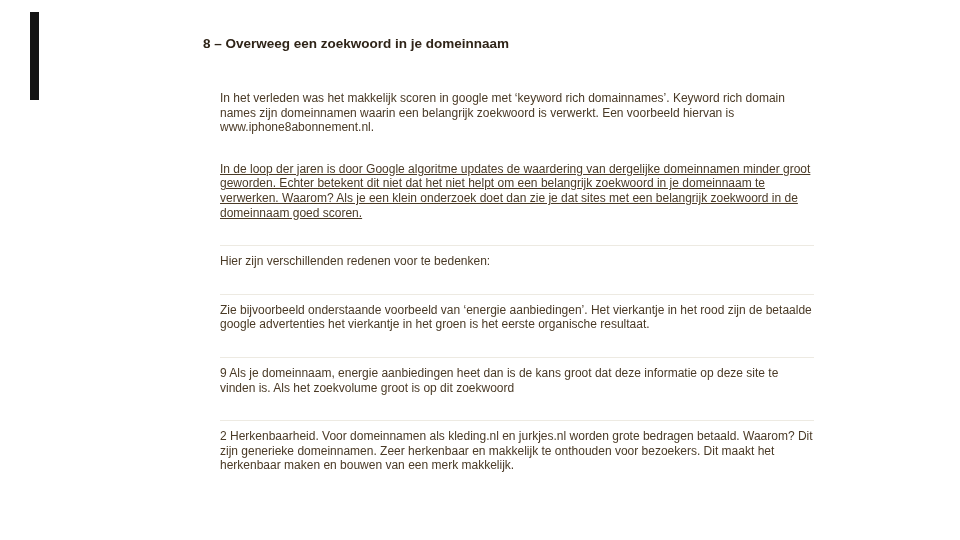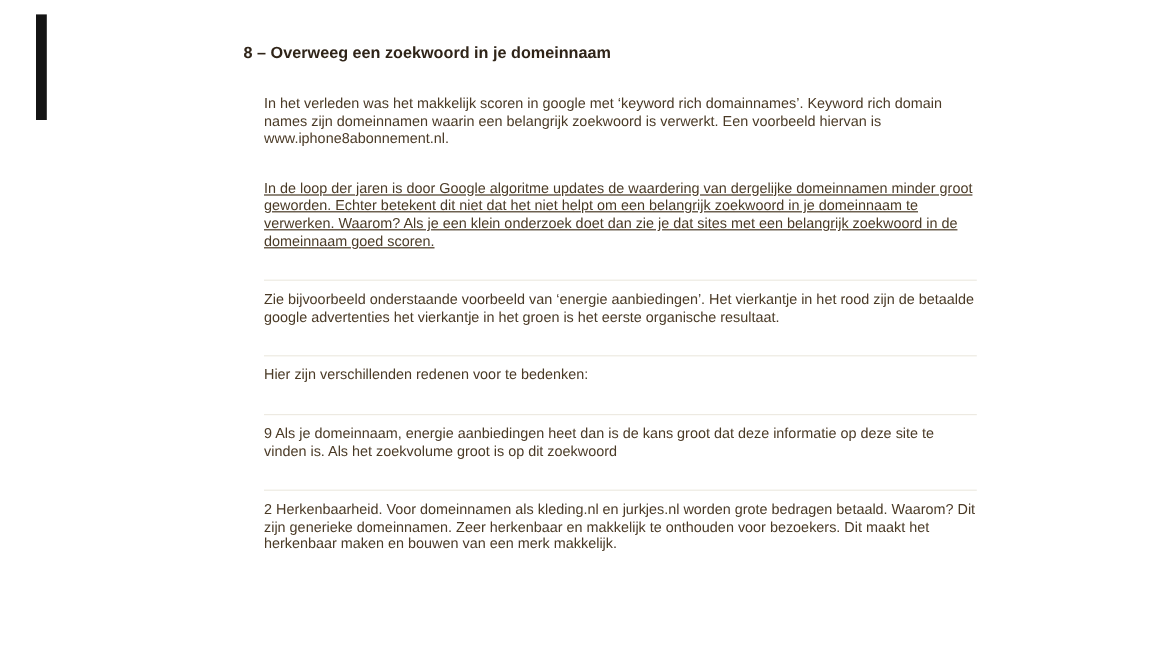--- a/index.html
+++ b/index.html
@@ -18,36 +18,36 @@
   .logo-line{font-weight:bold;font-size:29px;line-height:30px;color:#1c1c1c;letter-spacing:-1px;white-space:nowrap;}
   .tittle{position:relative;display:inline-block;}
   .tittle::after{content:"";position:absolute;left:50%;transform:translateX(-50%);top:4px;width:6px;height:6px;border-radius:50%;background:#EE8000;}
   .logo-sub{font-size:7px;letter-spacing:4px;color:#4a4a4a;text-align:right;padding-right:4px;margin-top:1px;}
 
   
   .sidebar-title{position:absolute;left:16px;top:108px;width:125px;font-size:17px;line-height:22px;color:#33291c;}
 
   
   .content{position:absolute;left:203px;top:36px;width:628px;color:#4a3a26;}
-  .page-title{font-size:13.5px;font-weight:bold;color:#2f2418;margin:0 0 20px 0;}
+  .page-title{font-size:13.5px;font-weight:bold;color:#2f2418;margin:0 0 32px 0;}
   .para{font-size:12px;line-height:14.6px;margin:17px;padding:8px 0;}
   .para + .para{border-top:1px solid #edeae2;}
   .para.flush{border-top:none;padding-top:2px;text-decoration:underline;}
 </style>
 </head>
 <body>
 
 <div class="slide">
 
   <div class="accent-bar"></div>
 
 
   <div class="content">
     <h1 class="page-title">8  – Overweeg een zoekwoord in je domeinnaam</h1>
     <p class="para">In het verleden was het makkelijk scoren in google met ‘keyword rich domainnames’. Keyword rich domain names zijn domeinnamen waarin een belangrijk zoekwoord is verwerkt. Een voorbeeld hiervan is www.iphone8abonnement.nl.</p>
     <p class="para flush">In de loop der jaren is door Google algoritme updates de waardering van dergelijke domeinnamen minder groot geworden. Echter betekent dit niet dat het niet helpt om een belangrijk zoekwoord in je domeinnaam te verwerken. Waarom? Als je een klein onderzoek doet dan zie je dat sites met een belangrijk zoekwoord in de domeinnaam goed scoren.</p>
+    <p class="para">Hier zijn verschillenden redenen voor te bedenken:</p>
     <p class="para">Zie bijvoorbeeld onderstaande voorbeeld van ‘energie aanbiedingen’. Het vierkantje in het rood zijn de betaalde google advertenties het vierkantje in het groen is het eerste organische resultaat.</p>
-    <p class="para">Hier zijn verschillenden redenen voor te bedenken:</p>
     <p class="para">9 Als je domeinnaam, energie aanbiedingen heet dan is de kans groot dat deze informatie op deze site te vinden is. Als het zoekvolume groot is op dit zoekwoord</p>
     <p class="para">2 Herkenbaarheid. Voor domeinnamen als kleding.nl en jurkjes.nl worden grote bedragen betaald. Waarom? Dit zijn generieke domeinnamen. Zeer herkenbaar en makkelijk te onthouden voor bezoekers. Dit maakt het herkenbaar maken en bouwen van een merk makkelijk.</p>
   </div>
 
 </div>
 
 </body></html>

